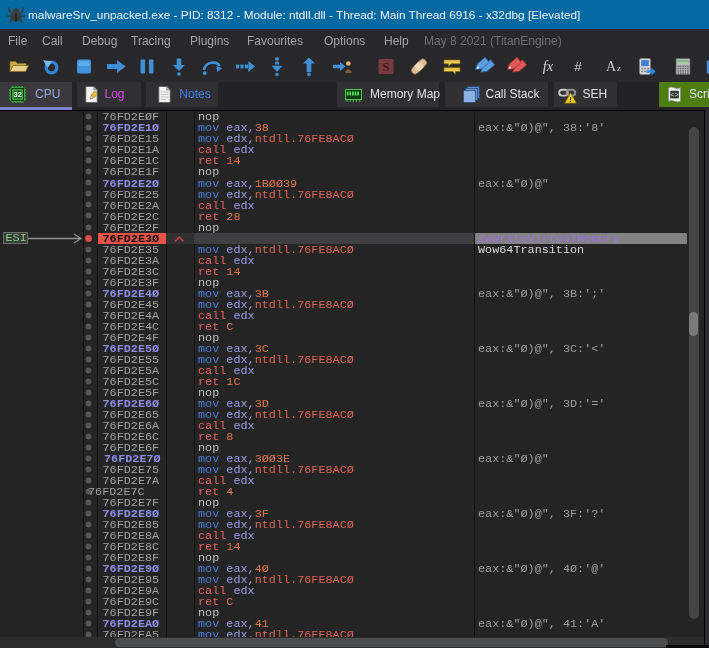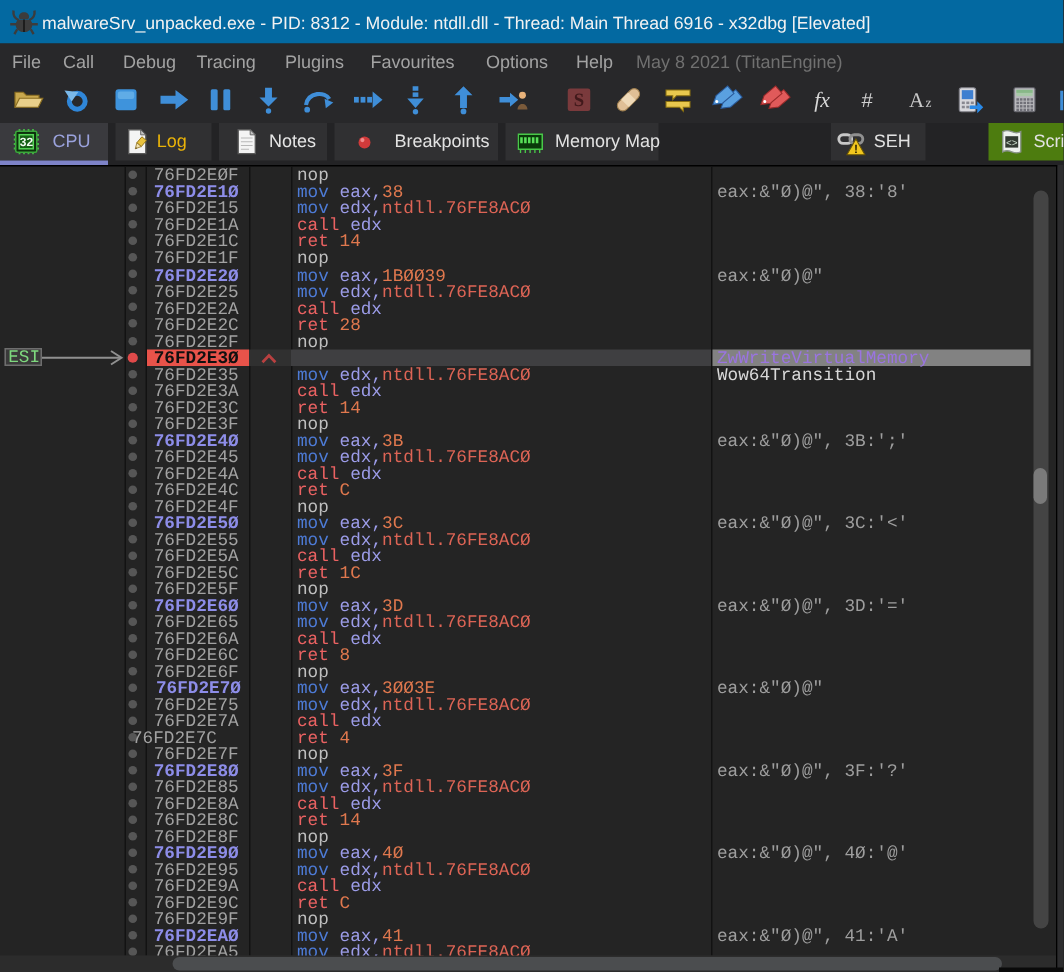--- a/index.html
+++ b/index.html
@@ -206,41 +206,34 @@
     </div>
     <div class="abs" style="left:0px;top:24.5px;width:72px;height:3px;background:#7e83c8"></div>
 <div class="abs" style="left:77px;top:0;width:63.5px;height:24.5px;background:#303032">
       <svg class="abs" style="left:7px;top:4px" width="16" height="17" viewBox="0 0 16 17">
 <path d="M1.8 0.5 L9.8 0.5 L13.2 3.9 L13.2 16.5 L1.8 16.5 Z" fill="#f4f4f4" stroke="#5a5a5a" stroke-width="0.9"></path>
 <path d="M9.8 0.5 L9.8 3.9 L13.2 3.9 Z" fill="#c4c4c4" stroke="#5a5a5a" stroke-width="0.6"></path>
         <path d="M7.2 9.2 L10.6 5.2 L13.6 7.7 L10.2 11.7 Z" fill="#e8c23e" stroke="#8a6a10" stroke-width="0.6"></path>
         <path d="M7.2 9.2 L10.2 11.7 L6.2 13.2 Z" fill="#f0e0b0" stroke="#8a6a10" stroke-width="0.5"></path>
         <path d="M6.2 13.2 L7.4 12.75 L6.8 12.2 Z" fill="#403010"></path>
       </svg>
-      <div class="abs" style="left:27.5px;top:0;height:24.5px;display:flex;align-items:center;color:#eab308;font-size:12px;white-space:nowrap">Log</div>
+      <div class="abs" style="left:27.5px;top:0;height:24.5px;display:flex;align-items:center;color:#d946ef;font-size:12px;white-space:nowrap">Log</div>
     </div>
 <div class="abs" style="left:146.3px;top:0;width:71.29999999999998px;height:24.5px;background:#303032">
       <svg class="abs" style="left:11px;top:4px" width="16" height="17" viewBox="0 0 16 17">
 <path d="M1.8 0.5 L9.8 0.5 L13.2 3.9 L13.2 16.5 L1.8 16.5 Z" fill="#f4f4f4" stroke="#5a5a5a" stroke-width="0.9"></path>
 <path d="M9.8 0.5 L9.8 3.9 L13.2 3.9 Z" fill="#c4c4c4" stroke="#5a5a5a" stroke-width="0.6"></path>
         <g stroke="#b8b8b8" stroke-width="0.8">
           <line x1="3.6" y1="6" x2="11.4" y2="6"></line>
           <line x1="3.6" y1="8.5" x2="11.4" y2="8.5"></line>
           <line x1="3.6" y1="11" x2="11.4" y2="11"></line>
           <line x1="3.6" y1="13.5" x2="9" y2="13.5"></line>
         </g>
       </svg>
-      <div class="abs" style="left:33px;top:0;height:24.5px;display:flex;align-items:center;color:#e5e5e5;font-size:12px;white-space:nowrap">Notes</div>
-    </div>
-<div class="abs" style="left:223px;top:0;width:109px;height:24.5px;background:#303032">
-      <svg class="abs" style="left:14.5px;top:8px" width="10" height="10" viewBox="0 0 10 10">
-        <circle cx="5" cy="5" r="4" fill="#d03a3a"></circle>
-        <circle cx="3.6" cy="3.4" r="1.4" fill="#f08a8a"></circle>
-      </svg>
-      <div class="abs" style="left:40px;top:0;height:24.5px;display:flex;align-items:center;color:#e2e2e2;font-size:12px;white-space:nowrap">Breakpoints</div>
+      <div class="abs" style="left:33px;top:0;height:24.5px;display:flex;align-items:center;color:#3b82f6;font-size:12px;white-space:nowrap">Notes</div>
     </div>
 <div class="abs" style="left:337px;top:0;width:102px;height:24.5px;background:#303032">
       <svg class="abs" style="left:8px;top:6px" width="17" height="14" viewBox="0 0 17 14">
 <rect x="0.5" y="1.5" width="16" height="10" fill="#0a3a0a" stroke="#48c848" stroke-width="1"></rect>
 <g fill="#58e058">
           <rect x="1.8" y="3.5" width="1.7" height="4"></rect>
           <rect x="4.4" y="3.5" width="1.7" height="4"></rect>
           <rect x="7.0" y="3.5" width="1.7" height="4"></rect>
           <rect x="9.600000000000001" y="3.5" width="1.7" height="4"></rect>
           <rect x="12.200000000000001" y="3.5" width="1.7" height="4"></rect>
@@ -248,20 +241,28 @@
 <g stroke="#48c848" stroke-width="0.9">
           <line x1="2.0" y1="11.5" x2="2.0" y2="14"></line>
           <line x1="5.2" y1="11.5" x2="5.2" y2="14"></line>
           <line x1="8.4" y1="11.5" x2="8.4" y2="14"></line>
           <line x1="11.600000000000001" y1="11.5" x2="11.600000000000001" y2="14"></line>
           <line x1="14.8" y1="11.5" x2="14.8" y2="14"></line>
         </g>
       </svg>
       <div class="abs" style="left:33px;top:0;height:24.5px;display:flex;align-items:center;color:#e2e2e2;font-size:12px;white-space:nowrap">Memory Map</div>
     </div>
+<div class="abs" style="left:444.5px;top:0;width:103.5px;height:24.5px;background:#303032">
+      <svg class="abs" style="left:18px;top:4px" width="17" height="17" viewBox="0 0 17 17">
+<rect x="4.5" y="0.5" width="12" height="12" fill="#5a8ac8" stroke="#2a4a7a" stroke-width="0.8"></rect>
+<rect x="2.5" y="2.5" width="12" height="12" fill="#6a9ad8" stroke="#2a4a7a" stroke-width="0.8"></rect>
+<rect x="0.5" y="4.5" width="12" height="12" fill="#88b0e4" stroke="#2a4a7a" stroke-width="0.8"></rect>
+      </svg>
+      <div class="abs" style="left:41px;top:0;height:24.5px;display:flex;align-items:center;color:#e2e2e2;font-size:12px;white-space:nowrap">Call Stack</div>
+    </div>
 <div class="abs" style="left:553.5px;top:0;width:63.0px;height:24.5px;background:#303032">
       <svg class="abs" style="left:4px;top:6px" width="21" height="16" viewBox="0 0 21 16">
 <rect x="1.2" y="1.8" width="8.6" height="5.8" rx="2.9" fill="none" stroke="#c8c8c8" stroke-width="1.9"></rect>
 <rect x="8.6" y="1.8" width="8.6" height="5.8" rx="2.9" fill="none" stroke="#909090" stroke-width="1.9"></rect>
 <path d="M12.6 4.6 L18.6 15.2 L6.6 15.2 Z" fill="#f2c71e" stroke="#6a5606" stroke-width="0.7"></path>
 <text x="12.6" y="13.9" text-anchor="middle" font-family="Liberation Sans" font-weight="bold" font-size="8" fill="#302600">!</text>
       </svg>
       <div class="abs" style="left:29px;top:0;height:24.5px;display:flex;align-items:center;color:#e2e2e2;font-size:12px;white-space:nowrap">SEH</div>
     </div>
 <div class="abs" style="left:659px;top:0;width:80px;height:24.5px;background:#4d7c0f">

